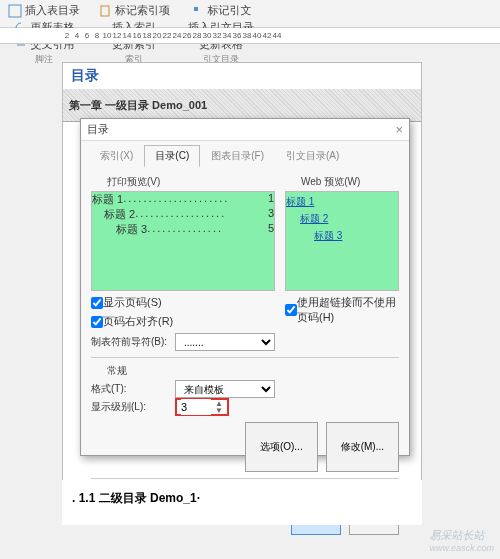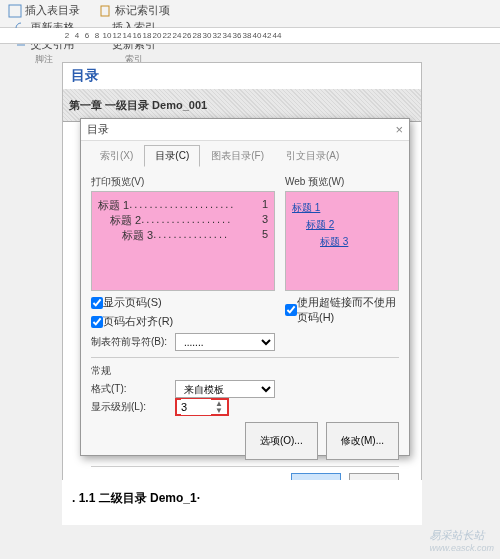--- a/index.html
+++ b/index.html
@@ -17,37 +17,37 @@
 .doc .mulu{font-size:14px;color:#2a5db0;padding:4px 8px;font-weight:bold}
 .dialog{position:absolute;left:80px;top:118px;width:330px;height:338px;background:#f7f7f7;border:1px solid #999;box-shadow:2px 3px 8px rgba(0,0,0,.35)}
 .dlg-t{height:22px;display:flex;align-items:center;padding:0 6px;font-size:11px;color:#444;background:#fff;border-bottom:1px solid #ddd}
 .dlg-t .x{margin-left:auto;color:#888;font-size:13px}
 .tabs{display:flex;padding:4px 8px 0;gap:0}
 .tab{padding:3px 10px;border:1px solid transparent;color:#888;font-size:10px}
 .tab.act{border:1px solid #bbb;border-bottom-color:#f7f7f7;background:#f7f7f7;color:#222}
 .body{padding:6px 10px}
 .cols{display:flex;gap:10px}
 .col{flex:1}
-.seclab{font-size:10px;color:#444;margin:2px 0}
-.prev{border:1px solid #bbb;background:#f9a8d4;height:100px;padding:6px;font-size:10px;color:#333;overflow:hidden}
+.seclab{font-size:10px;color:#444;margin:2px 16px}
+.prev{border:1px solid #bbb;background:#86efac;height:100px;font-size:10px;color:#333;overflow:hidden}
 .prev .r{display:flex;white-space:nowrap}
 .prev .dots{letter-spacing:2px;flex:1;overflow:hidden}
 .web a{color:#1a4fb3;text-decoration:underline;display:block;margin:3px 0;font-size:10px}
 .web .i1{padding-left:14px}.web .i2{padding-left:28px}
 .chk{display:flex;align-items:center;font-size:10px;color:#333;margin:4px 0}
 .chk input{width:12px;height:12px}
 .row{display:flex;align-items:center;gap:6px;margin:0 0}
 .row label{font-size:10px;color:#333;min-width:78px}
 .sel,.inp{border:1px solid #a8a8a8;background:#fff;height:18px;font-size:10px;padding:0 4px}
 .sel{width:100px}
 .red{border:2px solid #e03030!important;width:54px;display:flex;align-items:center}
 .red input{border:none;width:30px;height:16px;outline:none}
 .red .sp{margin-left:auto;font-size:8px;line-height:7px;color:#666}
 .btnrow{display:flex;justify-content:flex-end;gap:8px;margin-top:6px}
-.btn{border:1px solid #a0a0a0;background:#f2f2f2;padding:11px 14px;font-size:10px}
+.btn{border:1px solid #a0a0a0;background:#f2f2f2;padding:17px 14px;font-size:10px}
 .btn.pri{background:#cfe5fb;border-color:#4a90d9}
 hr{border:none;border-top:1px solid #ccc;margin:6px 0}
 .docbody{position:absolute;left:62px;top:480px;width:360px;background:#fff;padding:6px 10px}
 .docbody h1{font-size:14px;font-weight:bold;margin:4px 0}
 .docbody h2{font-size:12px;font-weight:bold;margin:4px 0 12px}
 .wm{position:absolute;right:6px;bottom:6px;color:#b8c7d4;font-size:13px;font-style:italic}
 .wm .u{font-size:9px;color:#c2cdd6;display:block}
 </style>
 </head>
 <body>
@@ -93,20 +93,41 @@
         <div class="it">
           <span>插入索引</span>
         </div>
       </div>
   <div class="ic">
         <div class="it">
           <span>更新索引</span>
         </div>
       </div>
   <span class="lab">索引</span>
+ </div>
+ <div class="rg">
+  <div class="ic">
+        <div class="it">
+          <svg>
+            <path d="M3 3h4v4H3z" fill="#5b8fc7"></path>
+          </svg>
+          <span>标记引文</span>
+        </div>
+      </div>
+  <div class="ic">
+        <div class="it">
+          <span>插入引文目录</span>
+        </div>
+      </div>
+  <div class="ic">
+        <div class="it">
+          <span>更新表格</span>
+        </div>
+      </div>
+  <span class="lab">引文目录</span>
  </div>
 </div>
 
 <div class="ruler">
  <span>2</span>
     <span>4</span>
     <span>6</span>
     <span>8</span>
     <span>10</span>
     <span>12</span>

